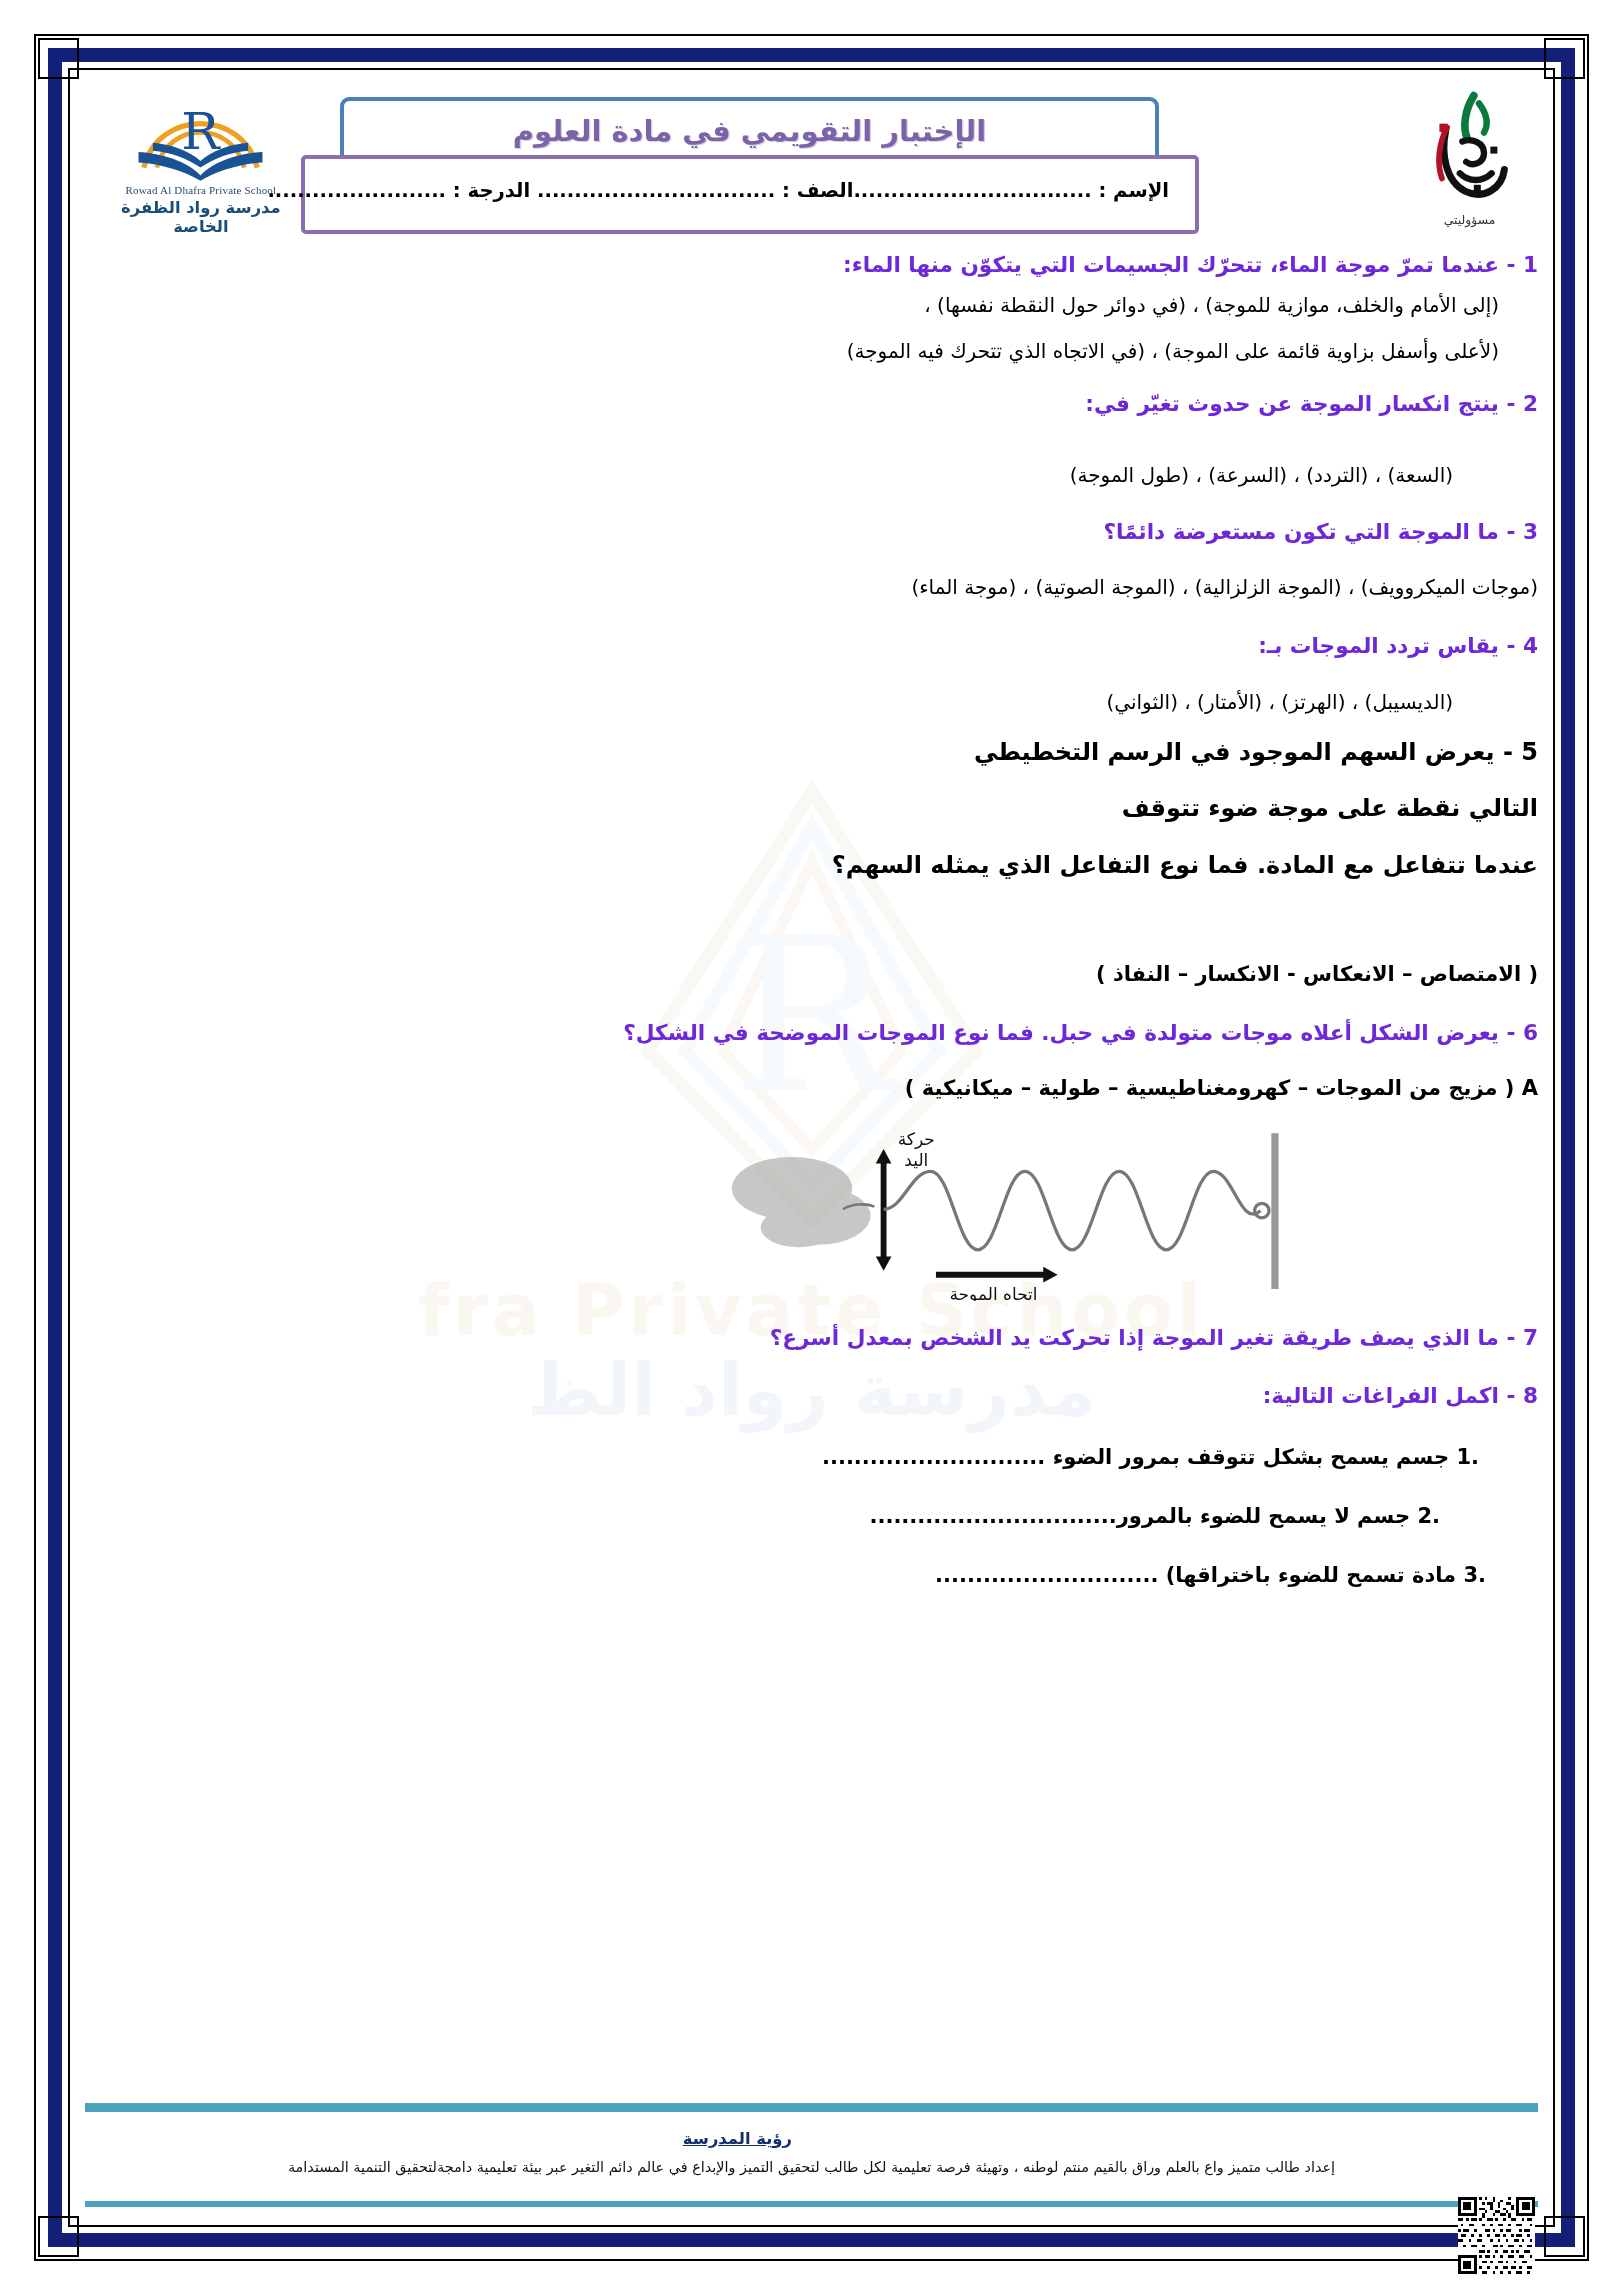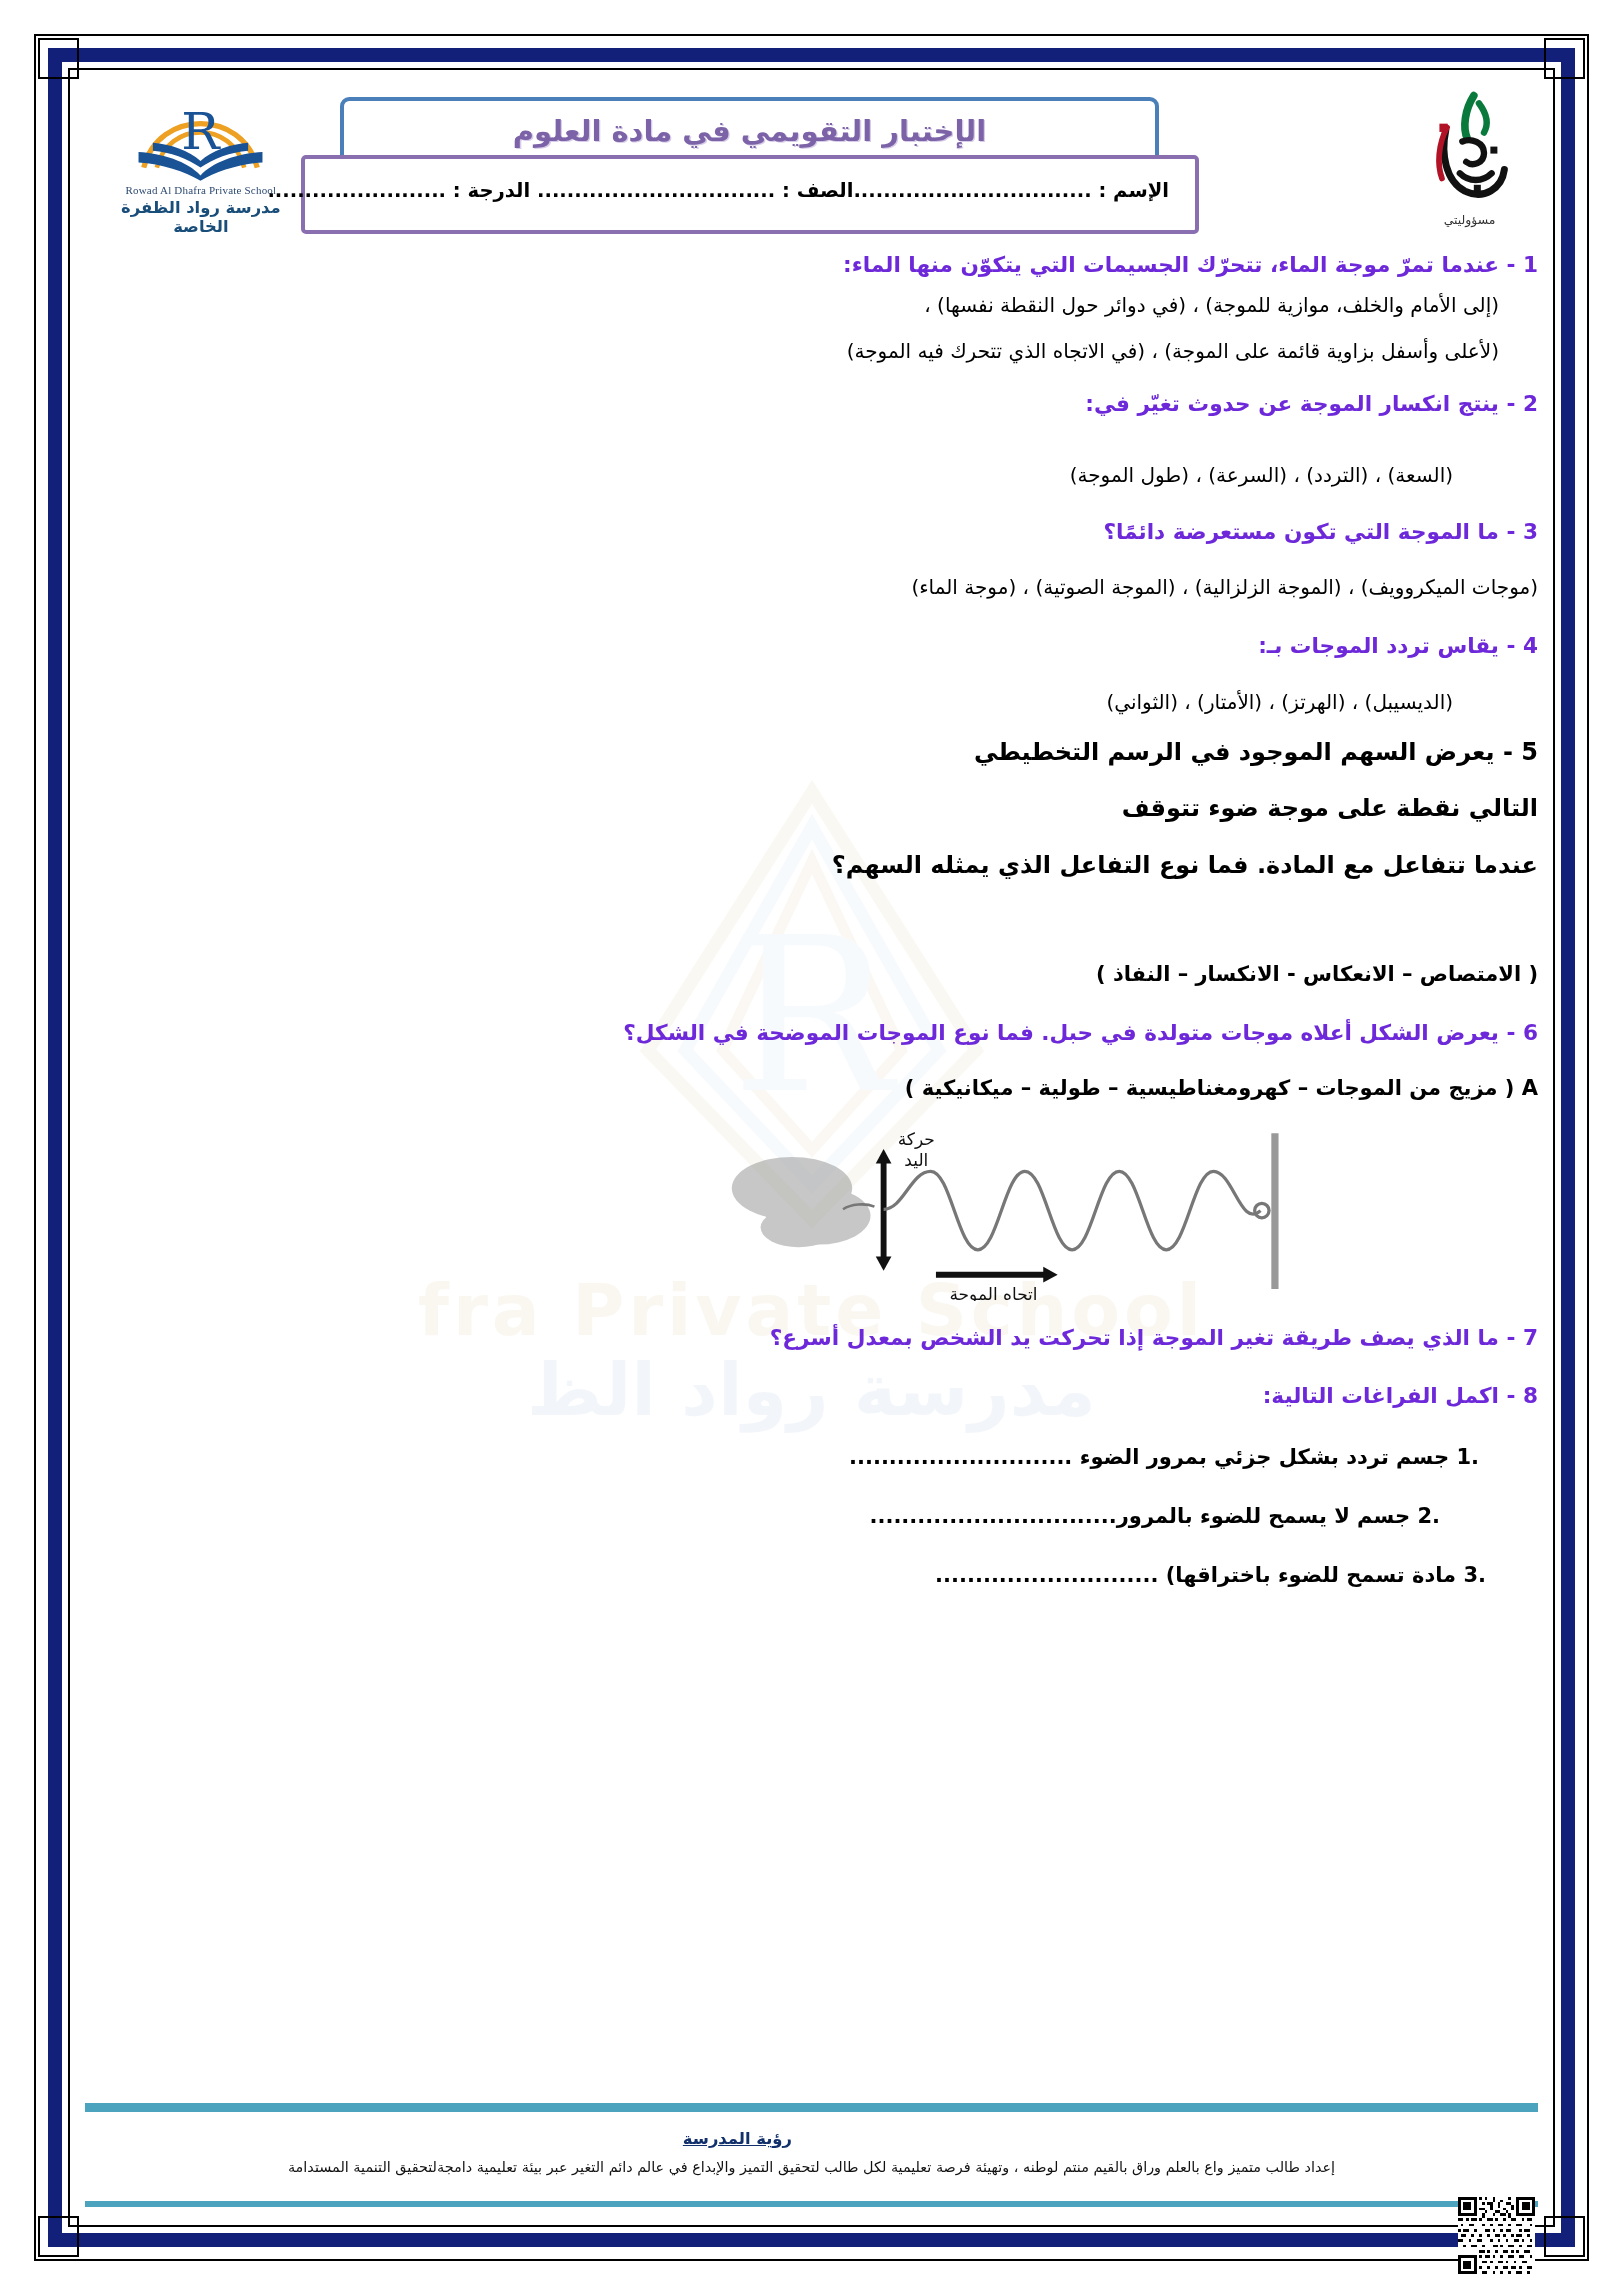--- a/index.html
+++ b/index.html
@@ -242,21 +242,21 @@
         <line x1="848" y1="34" x2="848" y2="272" stroke="#999" stroke-width="11"></line>
         <line x1="330" y1="250" x2="500" y2="250" stroke="#111" stroke-width="9"></line>
         <path d="M516 250 l-22 -12 v24 z" fill="#111"></path>
         <text x="418" y="288" font-size="26" fill="#111" direction="rtl" text-anchor="middle">اتجاه الموجة</text>
       </svg>
     </div>
 
     <div class="q" style="margin-top:14.4px">7 - ما الذي يصف طريقة تغير الموجة إذا تحركت يد الشخص بمعدل أسرع؟</div>
 
     <div class="q" style="margin-top:27.5px">8 - اكمل الفراغات التالية:</div>
-    <div class="opt-b" style="margin-top:30px;padding-right:59px">.1  جسم تردد بشكل جزئي بمرور الضوء ............................</div>
+    <div class="opt-b" style="margin-top:30px;padding-right:59px">.1  جسم يسمح بشكل تتوقف بمرور الضوء ............................</div>
     <div class="opt-b" style="margin-top:27.5px;padding-right:98px">.2  جسم لا يسمح للضوء بالمرور...............................</div>
     <div class="opt-b" style="margin-top:27.5px;padding-right:52px">.3  مادة تسمح للضوء باختراقها) ............................</div>
   </div>
 
   <div class="footer">
     <div class="teal-bar"></div>
     <div class="vision-title">رؤية المدرسة</div>
     <div class="vision-text">إعداد طالب متميز واع بالعلم وراق بالقيم منتم لوطنه ، وتهيئة فرصة تعليمية لكل طالب لتحقيق التميز والإبداع في عالم دائم التغير عبر بيئة تعليمية دامجةلتحقيق التنمية المستدامة</div>
     <div class="teal-bar2"></div>
     <div class="qr">

